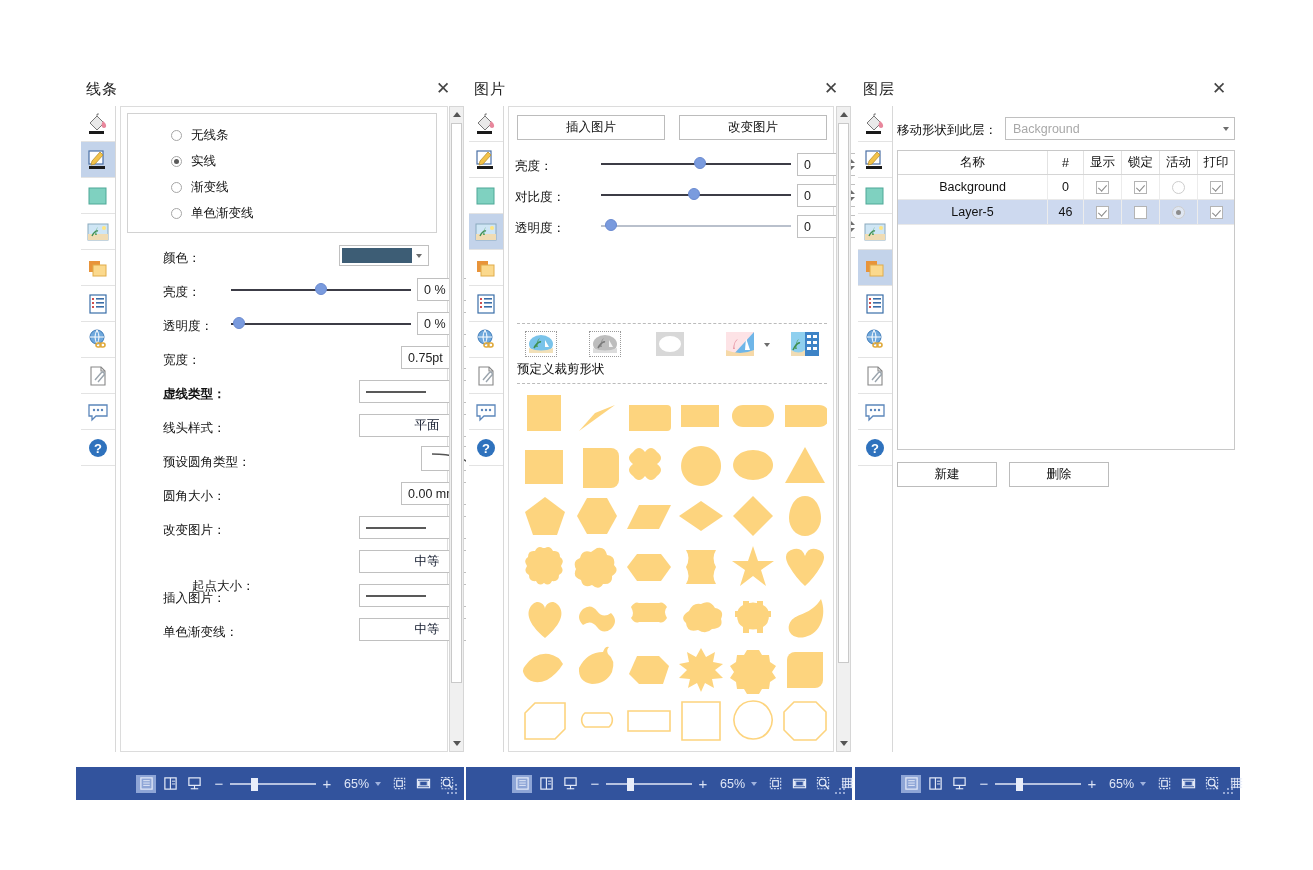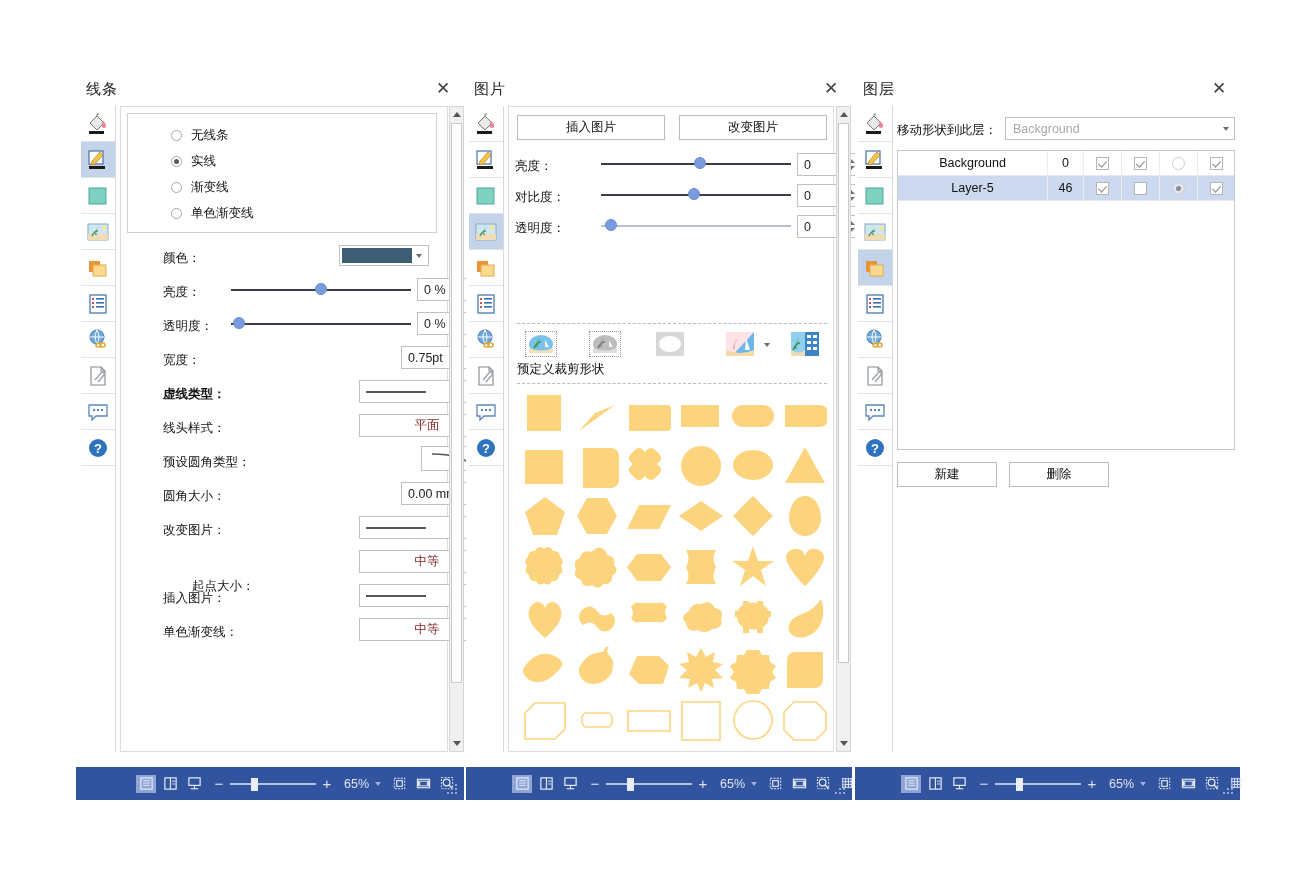--- a/index.html
+++ b/index.html
@@ -78,21 +78,21 @@
     align-items: center; justify-content: center; gap: 3px; cursor: pointer;
   }
   .tri-up { width:0;height:0;border-left:4px solid transparent;border-right:4px solid transparent;border-bottom:4px solid #6d6d6d; }
   .tri-dn { width:0;height:0;border-left:4px solid transparent;border-right:4px solid transparent;border-top:4px solid #6d6d6d; }
 
   
   .combo {
     position: absolute; border: 1px solid #c0c0c0; background: #fff;
     display: flex; align-items: center; cursor: pointer;
   }
-  .combo .ctext { flex: 1; padding-left: 7px; font-size: 12.5px; color: #7f1d1d;
+  .combo .ctext { flex: 1; padding-left: 7px; font-size: 12.5px; color: #0f172a;
                   overflow: hidden; white-space: nowrap; }
   .combo .ctext.ph { color: #a8a8a8; }
   .combo .carr { width: 16px; display: flex; align-items: center; justify-content: center; }
   .tri-dn-s { width:0;height:0;border-left:3.5px solid transparent;border-right:3.5px solid transparent;border-top:4px solid #6d6d6d; }
   .combo .preview { flex:1; display:flex; align-items:center; }
 
   
   .swatch { position: absolute; border: 1px solid #c0c0c0; background: #fff;
             display: flex; align-items: center; padding: 2px; cursor: pointer; }
   .swatch .fill { flex: 1; height: 100%; }
@@ -979,20 +979,28 @@
       <div class="lbl" style="position:absolute; left:0px; top:16px;">移动形状到此层：</div>
 
       <div class="combo" style="left:108px; top:11px; width:230px; height:23px;">
         <div class="ctext ph">Background</div>
         <div class="carr">
             <i class="tri-dn-s"></i>
           </div>
       </div>
 
       <div class="ltable" id="ltable" style="left:0px; top:44px; width:338px; height:300px;">
+          <div class="lhead">
+            <div style="width: 150px;">名称</div>
+            <div style="width: 36px;">#</div>
+            <div style="width: 38px;">显示</div>
+            <div style="width: 38px;">锁定</div>
+            <div style="width: 38px;">活动</div>
+            <div style="width: 36px;">打印</div>
+          </div>
           <div class="lrow">
             <div style="width: 150px;">
               <span>Background</span>
             </div>
             <div style="width: 36px;">
               <span>0</span>
             </div>
             <div style="width: 38px;">
               <span class="cb on"></span>
             </div>

